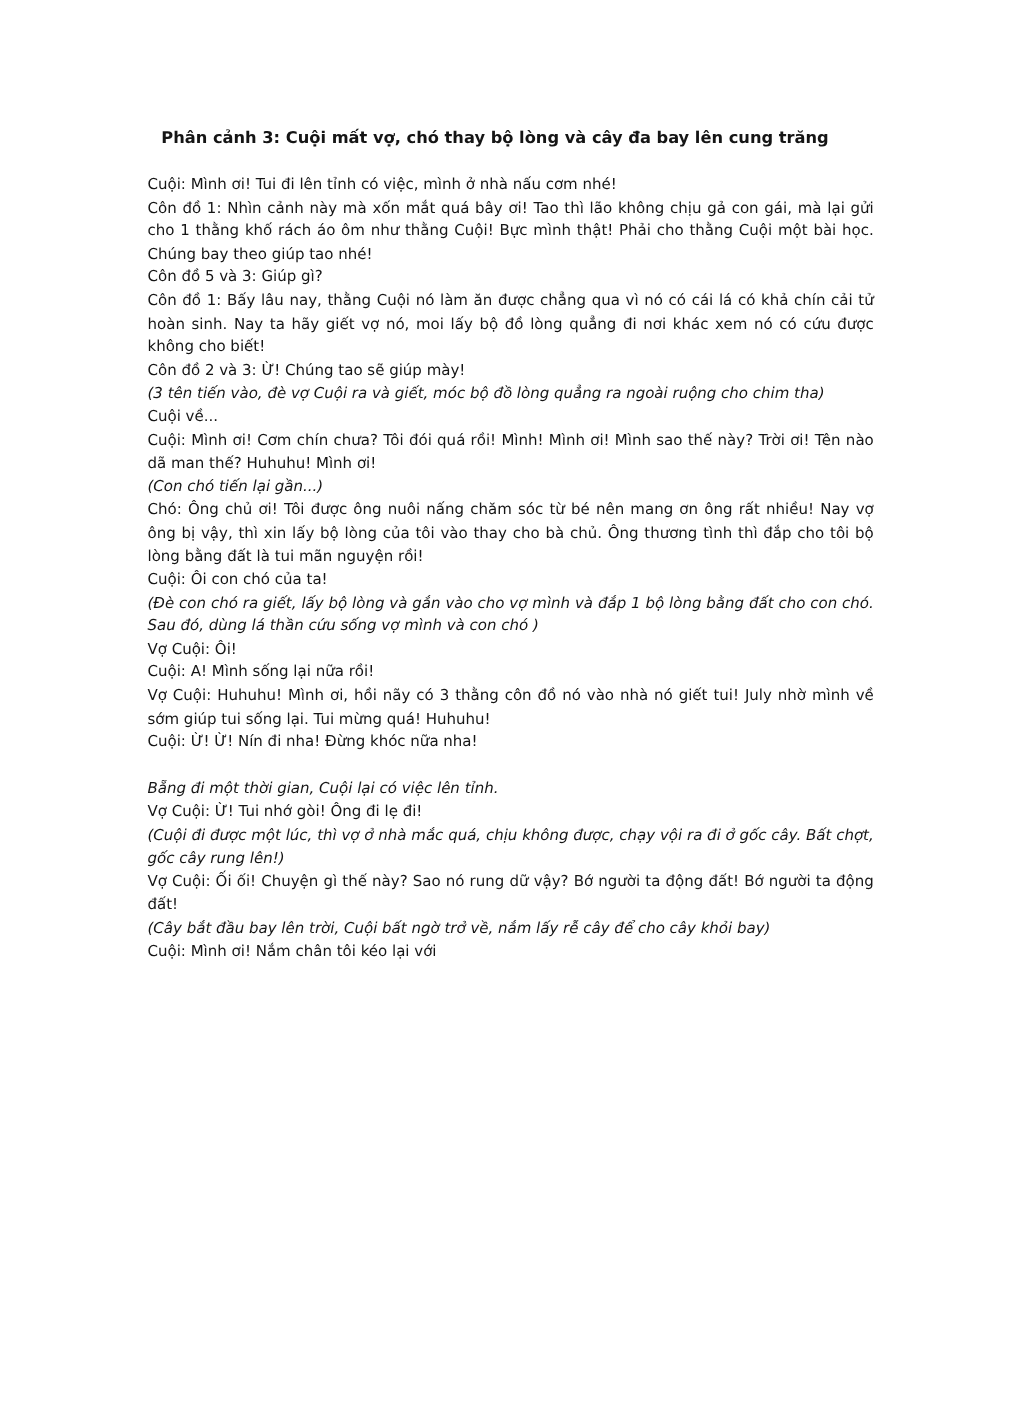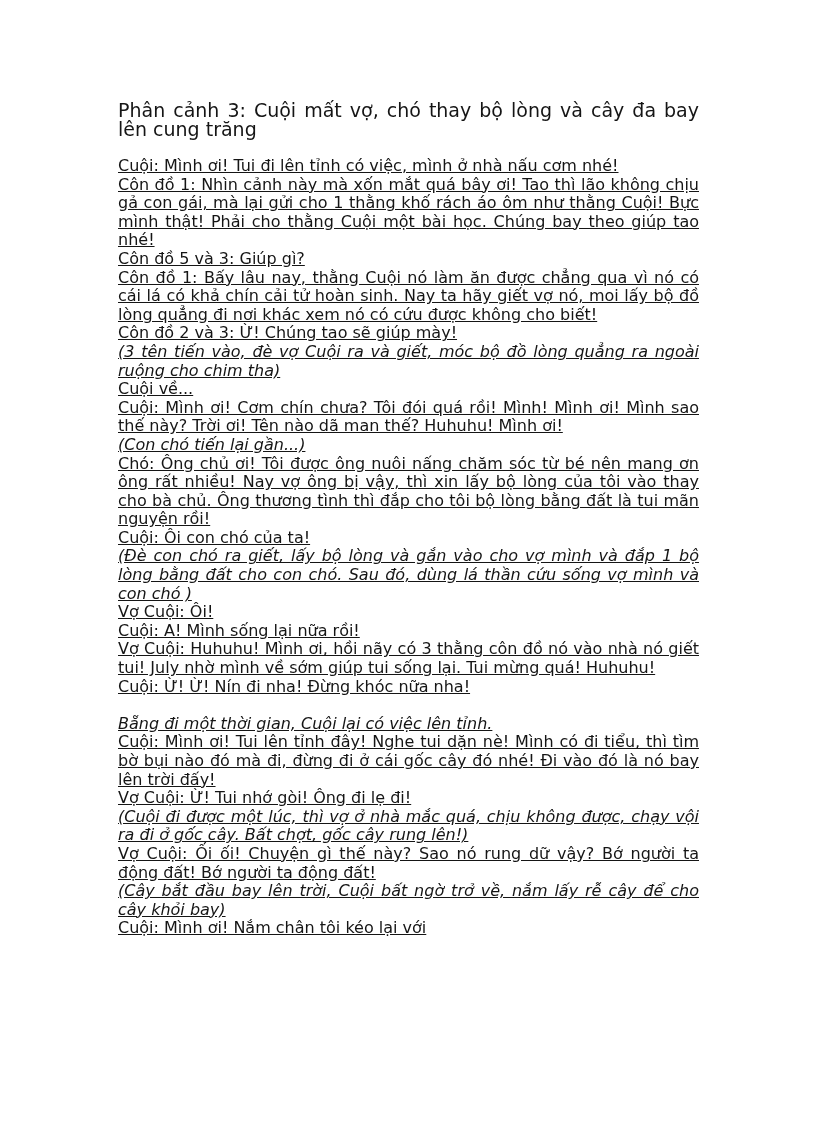--- a/index.html
+++ b/index.html
@@ -16,32 +16,31 @@
     font-family: "DejaVu Sans", "Liberation Sans", sans-serif;
     color: #151515;
   }
   .content {
     position: absolute;
     left: 118px;
     top: 101px;
     width: 581px;
   }
   .scene-title {
-    font-size: 19px;
-    font-weight: normal;
+    font-size: 13px;
+    font-weight: bold;
     line-height: 19px;
-    margin: 0 0 18px 0;
+    margin: 0 0 18px 11px;
     text-align: justify;
   }
   .script-body p {
     margin: 0;
-    font-size: 16px;
+    font-size: 12px;
     line-height: 18.6px;
     text-align: justify;
-    text-decoration: underline;
   }
   .script-body p.italic {
     font-style: italic;
   }
   .script-body p.spacer {
     margin-top: 18.6px;
   }
 </style>
 </head>
 <body>
@@ -60,21 +59,20 @@
         <p class="normal">Cuội: Mình ơi! Cơm chín chưa? Tôi đói quá rồi! Mình! Mình ơi! Mình sao thế này? Trời ơi! Tên nào dã man thế? Huhuhu! Mình ơi!</p>
         <p class="italic">(Con chó tiến lại gần...)</p>
         <p class="normal">Chó: Ông chủ ơi! Tôi được ông nuôi nấng chăm sóc từ bé nên mang ơn ông rất nhiều! Nay vợ ông bị vậy, thì xin lấy bộ lòng của tôi vào thay cho bà chủ. Ông thương tình thì đắp cho tôi bộ lòng bằng đất là tui mãn nguyện rồi!</p>
         <p class="normal">Cuội: Ôi con chó của ta!</p>
         <p class="italic">(Đè con chó ra giết, lấy bộ lòng và gắn vào cho vợ mình và đắp 1 bộ lòng bằng đất cho con chó. Sau đó, dùng lá thần cứu sống vợ mình và con chó )</p>
         <p class="normal">Vợ Cuội: Ôi!</p>
         <p class="normal">Cuội: A! Mình sống lại nữa rồi!</p>
         <p class="normal">Vợ Cuội: Huhuhu! Mình ơi, hồi nãy có 3 thằng côn đồ nó vào nhà nó giết tui! July nhờ mình về sớm giúp tui sống lại. Tui mừng quá! Huhuhu!</p>
         <p class="normal">Cuội: Ừ! Ừ! Nín đi nha! Đừng khóc nữa nha!</p>
         <p class="italic spacer">Bẵng đi một thời gian, Cuội lại có việc lên tỉnh.</p>
-        <p class="normal">Cuội: Mình ơi! Tui lên tỉnh đây! Nghe tui dặn nè! Mình có đi tiểu, thì tìm bờ bụi nào đó mà đi, đừng đi ở cái gốc cây đó nhé! Đi vào đó là nó bay lên trời đấy!</p>
         <p class="normal">Vợ Cuội: Ừ! Tui nhớ gòi! Ông đi lẹ đi!</p>
         <p class="italic">(Cuội đi được một lúc, thì vợ ở nhà mắc quá, chịu không được, chạy vội ra đi ở gốc cây. Bất chợt, gốc cây rung lên!)</p>
         <p class="normal">Vợ Cuội: Ối ối! Chuyện gì thế này? Sao nó rung dữ vậy? Bớ người ta động đất! Bớ người ta động đất!</p>
         <p class="italic">(Cây bắt đầu bay lên trời, Cuội bất ngờ trở về, nắm lấy rễ cây để cho cây khỏi bay)</p>
         <p class="normal">Cuội: Mình ơi! Nắm chân tôi kéo lại với</p>
       </div>
   </div>
 </div>
 
 </body></html>

